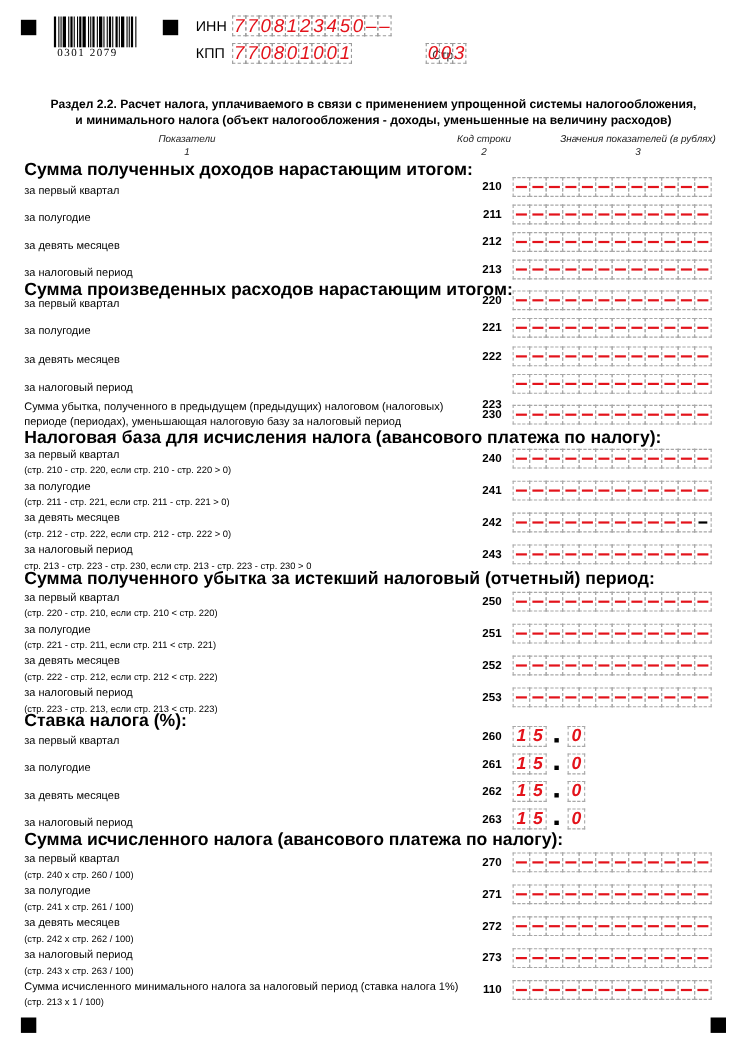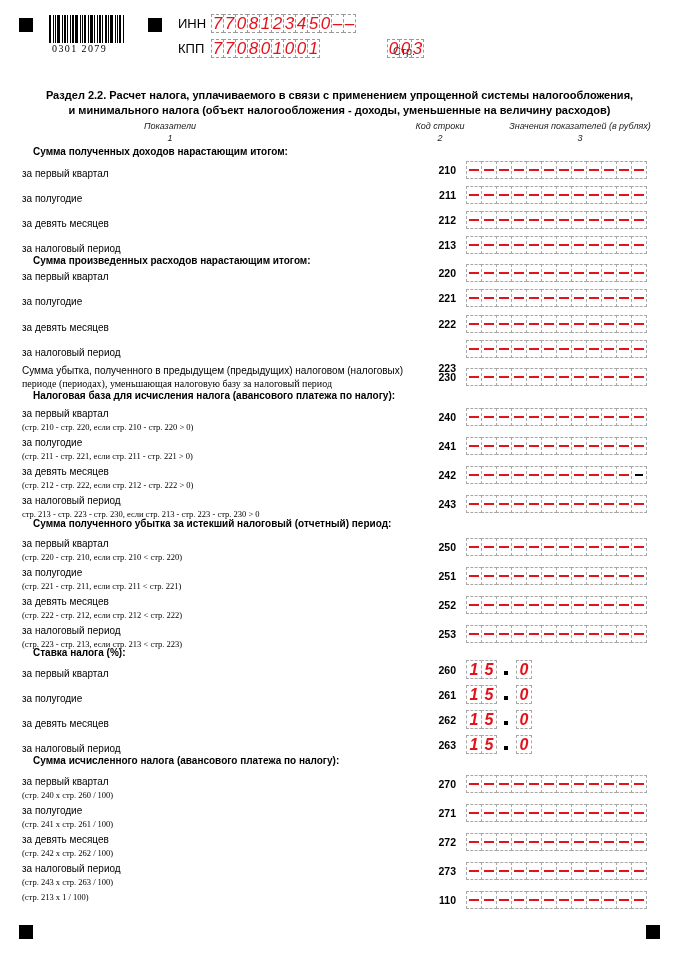--- a/index.html
+++ b/index.html
@@ -22,23 +22,23 @@
           font-family: "Liberation Sans", sans-serif; font-style: italic;
           font-size: 17px; color: #e3131b; box-sizing: border-box; }
   .page-label { position: absolute; font-size: 11px; color: #333; margin-left: 36px; }
 
   
   .title { position: absolute; left: 0; width: 679px; top: 88px; text-align: center;
            font-size: 11px; font-weight: bold; line-height: 15px; }
   .colhead { position: absolute; font-size: 9px; font-style: italic; color: #222; text-align: center; }
 
   
-  .sec-head { position: absolute; left: 22px; font-size: 10px; font-weight: bold; margin-left: 11px; }
+  .sec-head { position: absolute; left: 22px; font-size: 16px; font-weight: bold; }
   .row-label { position: absolute; left: 22px; font-size: 10px; line-height: 14px; }
-  .row-label .sub { font-size: 8.5px; display: block; line-height: 12px; font-family: Liberation Serif, serif; }
+  .row-label .sub { font-size: 8.5px; display: block; line-height: 12px; }
   .row-code { position: absolute; left: 430px; width: 26px; font-size: 10.5px; font-weight: bold; text-align: right; }
   .vgrid { position: absolute; left: 466px; display: flex; }
   .vcell { width: 16px; height: 18px; border: 1px dashed #a8a8a8; margin-right: -1px; box-sizing: border-box;
            display: flex; align-items: center; justify-content: center; }
   .vcell .dash { width: 10px; height: 2px; background: #e3131b; }
   .vcell .dash.black { background: #000; width: 8px; }
   .rate { position: absolute; left: 466px; display: flex; align-items: center; }
   .rate .rc { width: 16px; height: 19px; border: 1px dashed #a8a8a8; margin-right: -1px; box-sizing: border-box;
               display: flex; align-items: center; justify-content: center;
               font-style: italic; font-weight: bold; font-size: 16px; color: #e3131b; }
@@ -1004,21 +1004,21 @@
       <div class="vcell">
         <span class="dash"></span>
       </div>
       <div class="vcell">
         <span class="dash"></span>
       </div>
       <div class="vcell">
         <span class="dash"></span>
       </div>
     </div>
-    <div class="row-label" style="top: 891px;"><span class="sub">(стр. 213 х 1 / 100)</span></div>
+    <div class="row-label" style="top: 891px;"><span>Сумма исчисленного минимального налога за налоговый период (ставка налога 1%)</span><span class="sub">(стр. 213 х 1 / 100)</span></div>
     <div class="row-code" style="top: 894px;">110</div>
     <div class="vgrid" style="top: 891px;">
       <div class="vcell">
         <span class="dash"></span>
       </div>
       <div class="vcell">
         <span class="dash"></span>
       </div>
       <div class="vcell">
         <span class="dash"></span>

